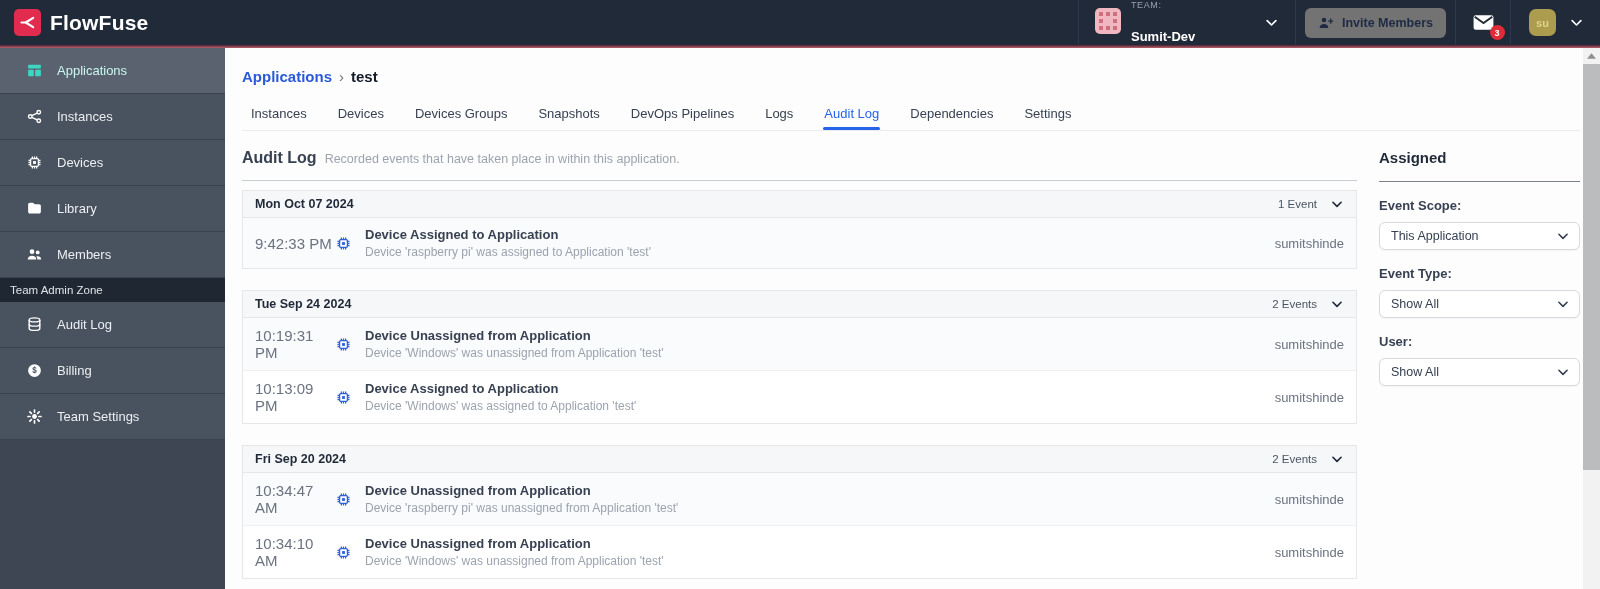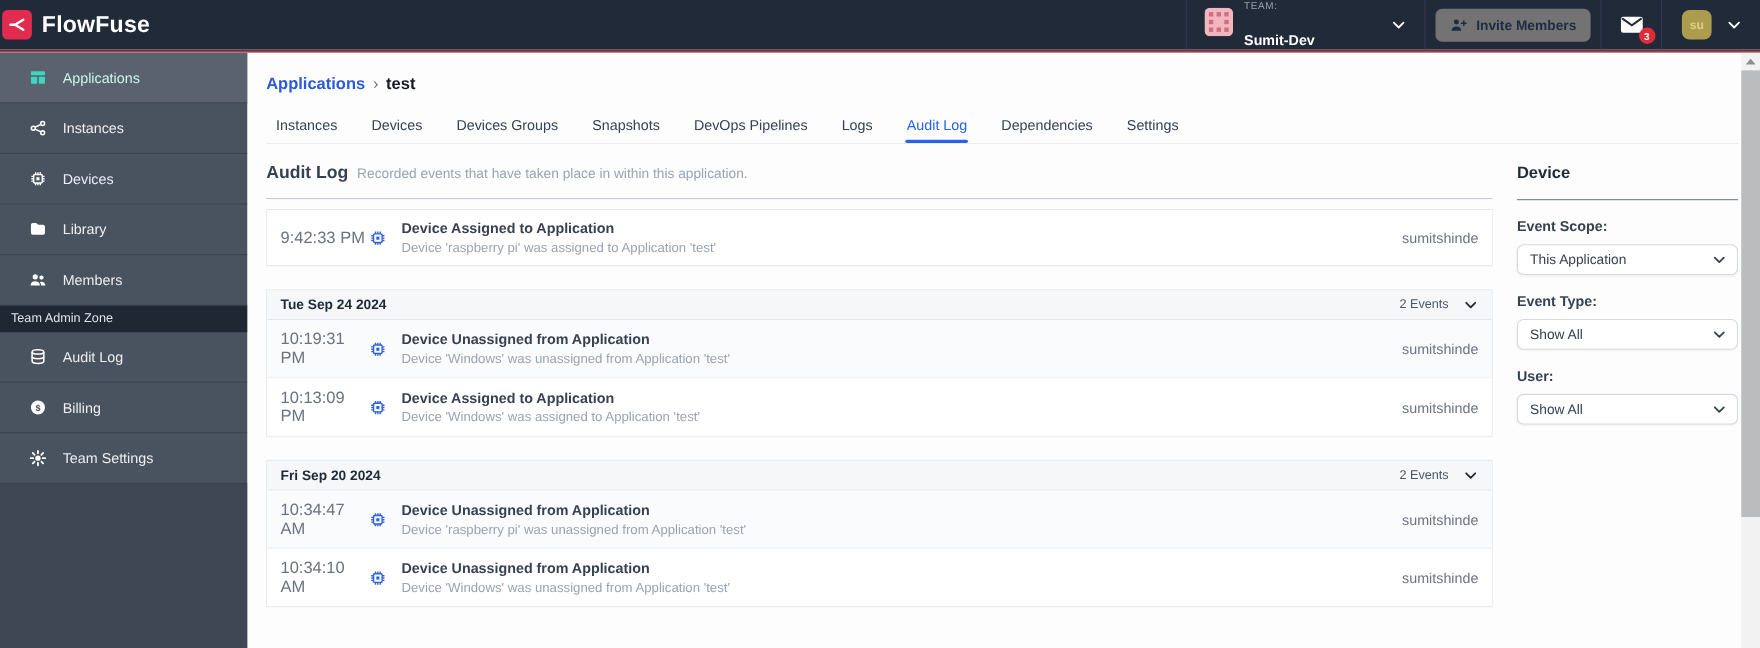--- a/index.html
+++ b/index.html
@@ -3,21 +3,21 @@
 <meta charset="utf-8">
 <style>
   * { margin:0; padding:0; box-sizing:border-box; }
   html,body { width:1600px; height:589px; overflow:hidden; background:#fff;
               font-family:"Liberation Sans","DejaVu Sans",sans-serif; }
   .app { width:1600px; height:589px; position:relative; display:flex; flex-direction:column; }
 
   
   .header { height:45px; background:#212a38; display:flex; align-items:stretch;
             justify-content:space-between; flex-shrink:0; }
-  .brand { display:flex; align-items:center; gap:9px; padding-left:2px; }
+  .brand { display:flex; align-items:center; gap:9px; padding-left:14px; }
   .logo-sq { width:27px; height:27px; border-radius:5px; background:#e22c4f;
              display:flex; align-items:center; justify-content:center; }
   .brand-name { color:#fff; font-size:21px; font-weight:bold; letter-spacing:.2px; }
   .red-line { height:3px; background:linear-gradient(to bottom,#4b2130,#b9636f); flex-shrink:0; }
 
   .header-right { display:flex; align-items:stretch; }
   .hdiv { width:1px; background:#2e3950; }
   .team-sel { display:flex; align-items:center; gap:10px; padding:0 16px; width:216px; cursor:pointer; }
   .team-meta { display:flex; flex-direction:column; line-height:1.25; }
   .team-label { font-size:9px; color:#98a2b3; letter-spacing:.6px; }
@@ -300,20 +300,31 @@
         </div>
 
       <div class="content">
         <div class="list-col">
           <div class="title-row">
             <span class="page-title">Audit Log</span>
             <span class="page-sub">Recorded events that have taken place in within this application.</span>
           </div>
           <div class="table-area">
               <div class="group">
+     <div class="group-head">
+       <span class="g-date">Mon Oct 07 2024</span>
+       <span class="g-right">
+         <span class="g-count">1 Event</span>
+         <span class="g-chev">
+                      <svg viewBox="0 0 24 24" width="14" height="14" fill="none" stroke="currentColor" stroke-width="2.8" stroke-linecap="round" stroke-linejoin="round">
+                        <polyline points="5 9 12 16 19 9"></polyline>
+                      </svg>
+                    </span>
+       </span>
+     </div>
 
    <div class="ev-row">
      <span class="ev-time">9:42:33 PM</span>
      <span class="ev-icon">
                     <svg viewBox="0 0 24 24" width="17" height="17" fill="none" stroke="currentColor" stroke-width="1.8">
                       <rect x="6.5" y="6.5" width="11" height="11" rx="1.5"></rect>
                       <rect x="10" y="10" width="4" height="4" fill="currentColor" stroke="none"></rect>
                       <path d="M9 3.5v3M12 3.5v3M15 3.5v3M9 17.5v3M12 17.5v3M15 17.5v3M3.5 9h3M3.5 12h3M3.5 15h3M17.5 9h3M17.5 12h3M17.5 15h3"></path>
                     </svg>
                   </span>
@@ -409,21 +420,21 @@
        <div class="ev-title">Device Unassigned from Application</div>
        <div class="ev-desc">Device 'Windows' was unassigned from Application 'test'</div>
      </div>
      <span class="ev-user">sumitshinde</span>
    </div>
    </div>
             </div>
         </div>
 
         <aside class="filters">
-          <div class="f-title">Device</div>
+          <div class="f-title">Assigned</div>
           <div class="f-hr"></div>
           <div>
               <div class="f-field">
      <div class="f-label">Event Scope:</div>
      <div class="f-select">
        <span>This Application</span>
        <span class="chev-s">
                     <svg viewBox="0 0 24 24" width="14" height="14" fill="none" stroke="currentColor" stroke-width="2.8" stroke-linecap="round" stroke-linejoin="round">
                       <polyline points="5 9 12 16 19 9"></polyline>
                     </svg>

